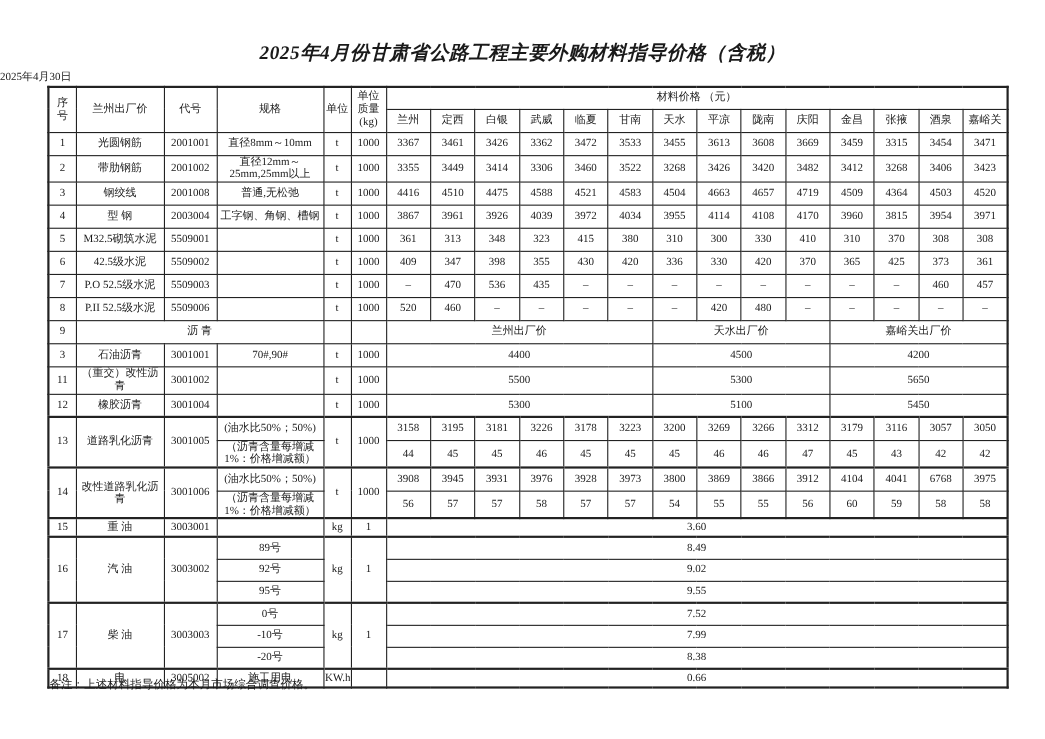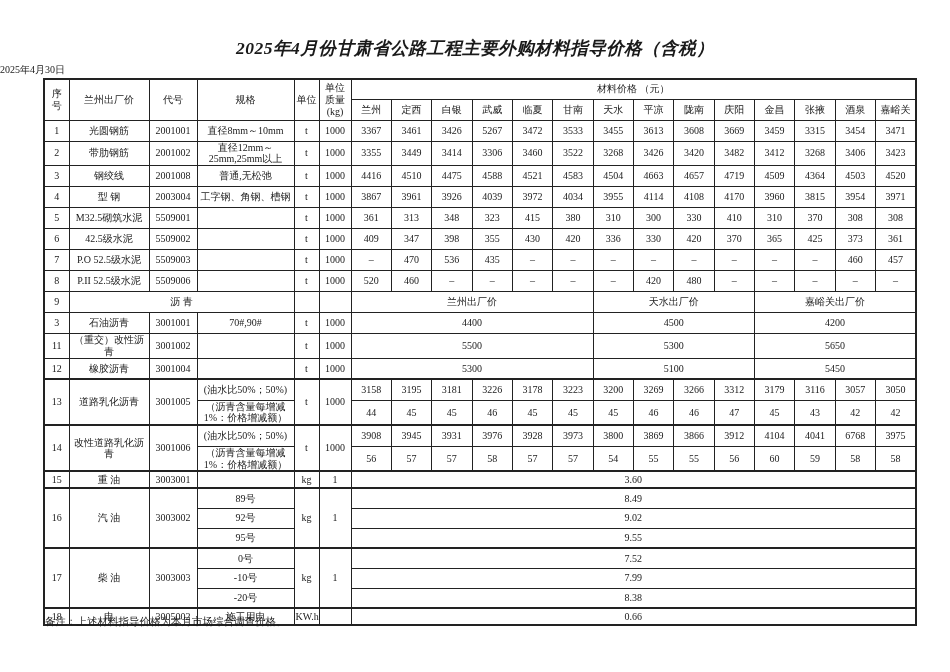--- a/index.html
+++ b/index.html
@@ -109,21 +109,21 @@
       <tr>
         <td>1</td>
         <td>光圆钢筋</td>
         <td>2001001</td>
         <td>直径8mm～10mm</td>
         <td>t</td>
         <td>1000</td>
         <td>3367</td>
         <td>3461</td>
         <td>3426</td>
-        <td>5267</td>
+        <td>3362</td>
         <td>3472</td>
         <td>3533</td>
         <td>3455</td>
         <td>3613</td>
         <td>3608</td>
         <td>3669</td>
         <td>3459</td>
         <td>3315</td>
         <td>3454</td>
         <td>3471</td>

